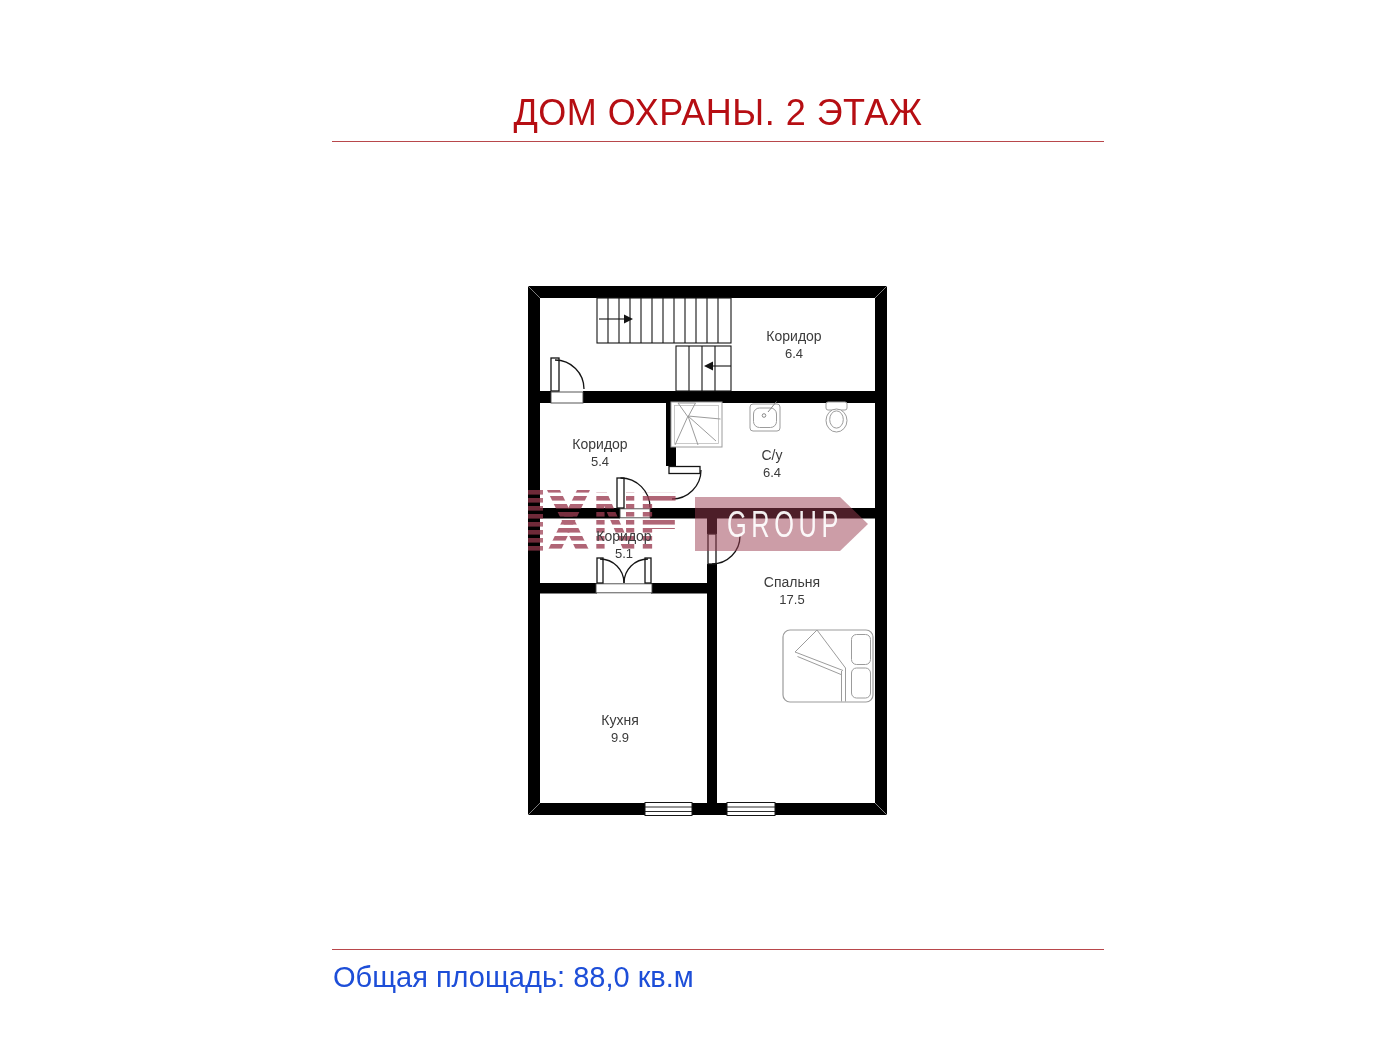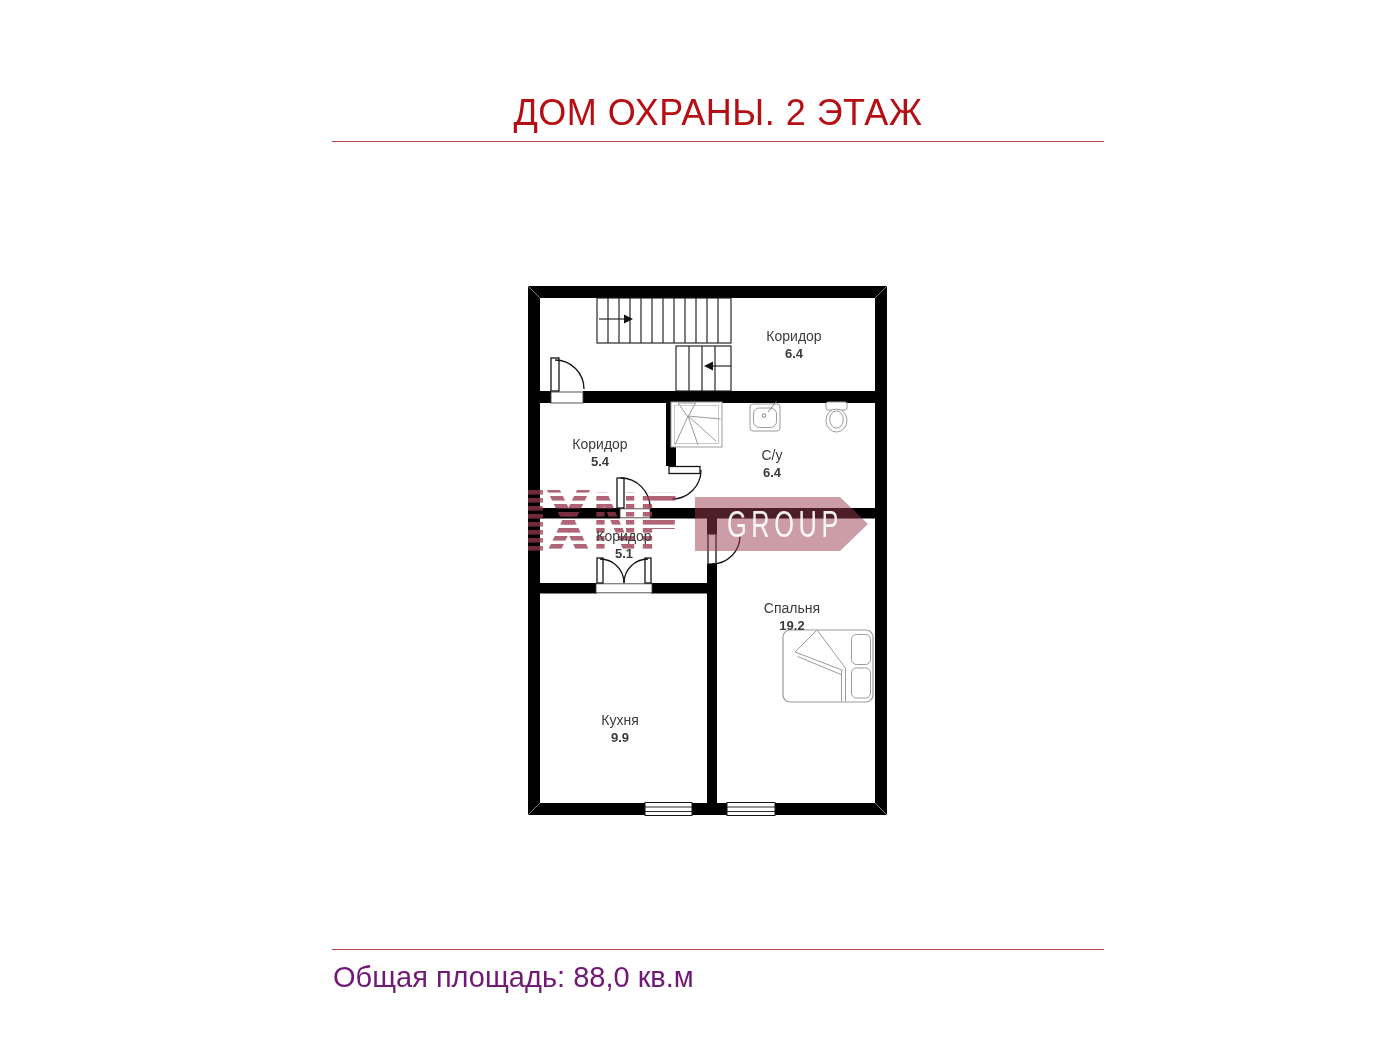--- a/index.html
+++ b/index.html
@@ -3,31 +3,31 @@
 <meta charset="utf-8">
 <style>
   html,body{margin:0;padding:0;background:#fff;}
   .canvas{position:relative;width:1400px;height:1050px;background:#ffffff;overflow:hidden;
           font-family:"Liberation Sans",sans-serif;}
   .page-title{position:absolute;left:332px;top:94px;width:772px;text-align:center;
               font-size:36px;line-height:38px;color:#b60e13;letter-spacing:.5px;white-space:nowrap;}
   .rule{position:absolute;left:332px;width:772px;height:0;border-top:1.5px solid #b8474b;}
   .rule-top{top:141px;}
   .rule-bottom{top:949px;}
-  .footer-text{position:absolute;left:333px;top:961px;font-size:29px;color:#701a75;white-space:nowrap;}
+  .footer-text{position:absolute;left:333px;top:961px;font-size:29px;color:#1d4ed8;white-space:nowrap;}
   .plan-svg{position:absolute;left:518px;top:278px;width:380px;height:545px;}
   .wm-svg{position:absolute;left:518px;top:478px;width:362px;height:84px;}
   .room-label{position:absolute;transform:translate(-50%,-50%);text-align:center;color:#3b3b3b;z-index:5;}
   .room-name{font-size:14px;line-height:19px;white-space:nowrap;}
-  .room-area{font-size:13px;line-height:15px;white-space:nowrap;font-weight:bold;}
+  .room-area{font-size:13px;line-height:15px;white-space:nowrap;}
   .lbl-corridor-top{left:794px;top:344px;}
   .lbl-corridor-mid{left:600px;top:452px;}
   .lbl-bathroom{left:772px;top:463px;}
   .lbl-corridor-small{left:624px;top:544px;}
-  .lbl-bedroom{left:792px;top:616px;}
+  .lbl-bedroom{left:792px;top:590px;}
   .lbl-kitchen{left:620px;top:728px;}
 </style>
 </head>
 <body>
 
 <div class="canvas">
 
   <div class="page-title">ДОМ ОХРАНЫ. 2 ЭТАЖ</div>
   <div class="rule rule-top"></div>
 
@@ -156,21 +156,21 @@
   <div class="room-label lbl-bathroom">
     <div class="room-name">С/у</div>
     <div class="room-area">6.4</div>
   </div>
   <div class="room-label lbl-corridor-small">
     <div class="room-name">Коридор</div>
     <div class="room-area">5.1</div>
   </div>
   <div class="room-label lbl-bedroom">
     <div class="room-name">Спальня</div>
-    <div class="room-area">19.2</div>
+    <div class="room-area">17.5</div>
   </div>
   <div class="room-label lbl-kitchen">
     <div class="room-name">Кухня</div>
     <div class="room-area">9.9</div>
   </div>
 
   <div class="rule rule-bottom"></div>
   <div class="footer-text">Общая площадь: 88,0 кв.м</div>
 
 </div>

